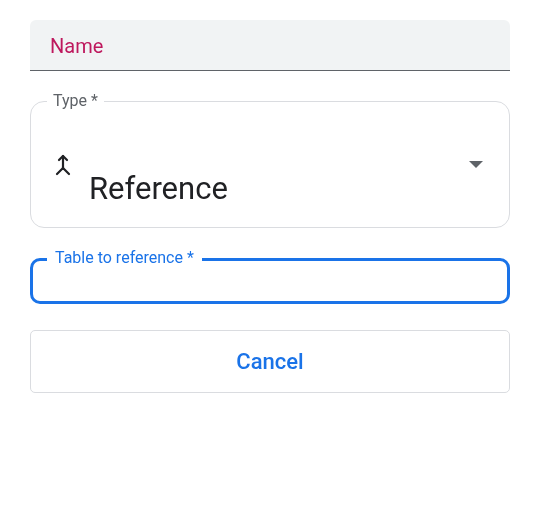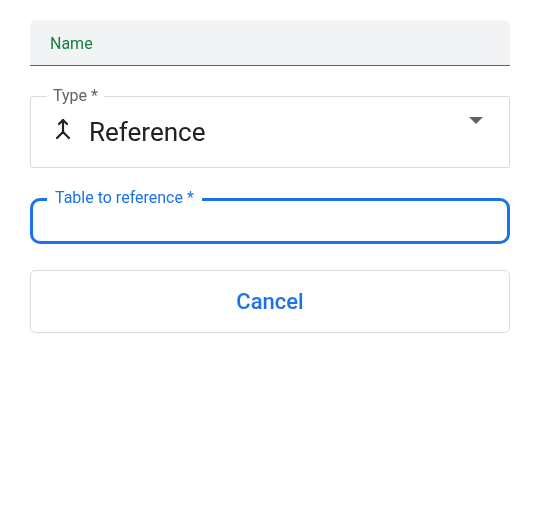--- a/index.html
+++ b/index.html
@@ -19,63 +19,65 @@
     }
     
     .name-field {
       background: #f1f3f4;
       border-radius: 6px 6px 0 0;
       padding: 14px 20px 6px 20px;
       border-bottom: 1px solid #5f6368;
       margin-bottom: 30px;
     }
     .name-label {
-      font-size: 16px;
-      color: #15803d;
+      font-size: 20px;
+      color: #be185d;
       margin-bottom: 6px;
       display: block;
     }
     .name-value {
       font-size: 26px;
       color: #202124;
       border: none;
       background: transparent;
       width: 100%;
       outline: none;
       padding-bottom: 4px;
     }
     
     .type-field {
       position: relative;
       border: 1px solid #dadce0;
-      border-radius: 2px;
+      border-radius: 14px;
       padding: 20px 20px;
       margin-bottom: 30px;
       display: flex;
+      align-items: center;
       gap: 14px;
     }
     .type-legend {
       position: absolute;
       top: -11px;
       left: 16px;
       background: #fff;
       padding: 0 6px;
       font-size: 16px;
       color: #5f6368;
     }
     .type-icon {
       width: 24px;
       height: 24px;
       flex-shrink: 0;
       color: #202124;
     }
     .type-value {
-      font-size: 26px;
+      font-size: 31px;
       color: #202124;
       flex: 1;
+      margin-top: 48px;
     }
     .dropdown-icon {
       width: 0;
       height: 0;
       border-left: 7px solid transparent;
       border-right: 7px solid transparent;
       border-top: 7px solid #5f6368;
       margin-right: 6px;
     }
     

